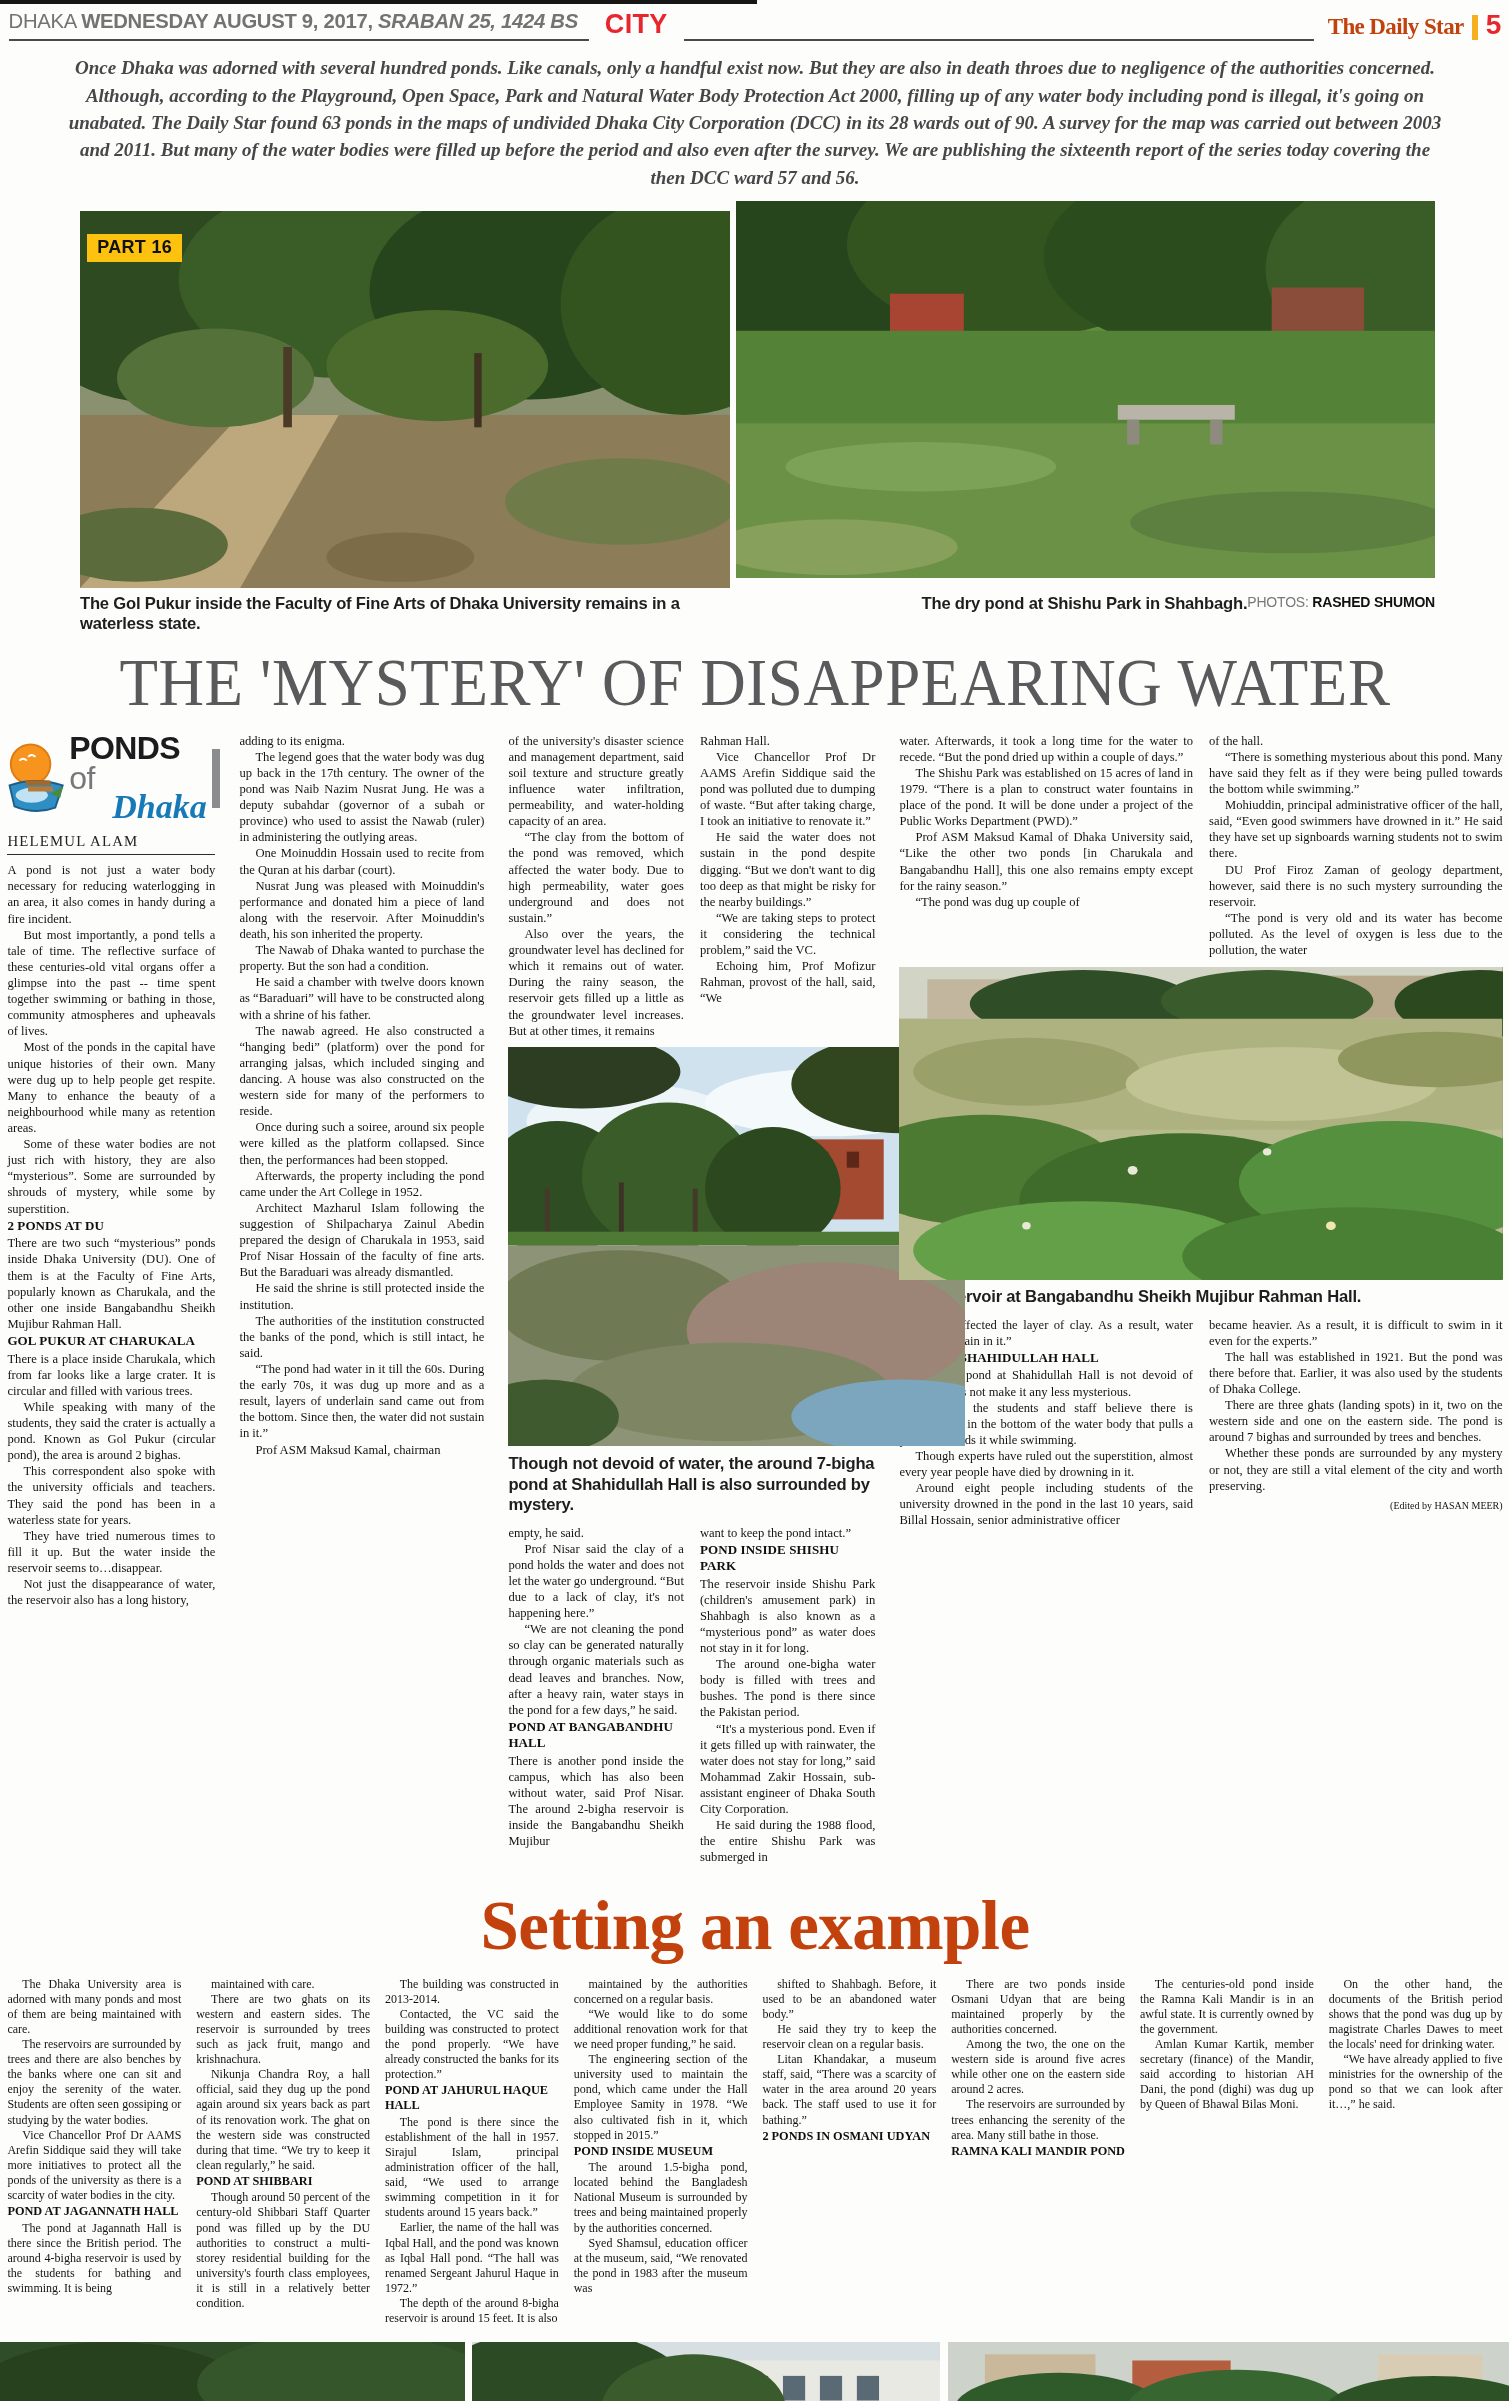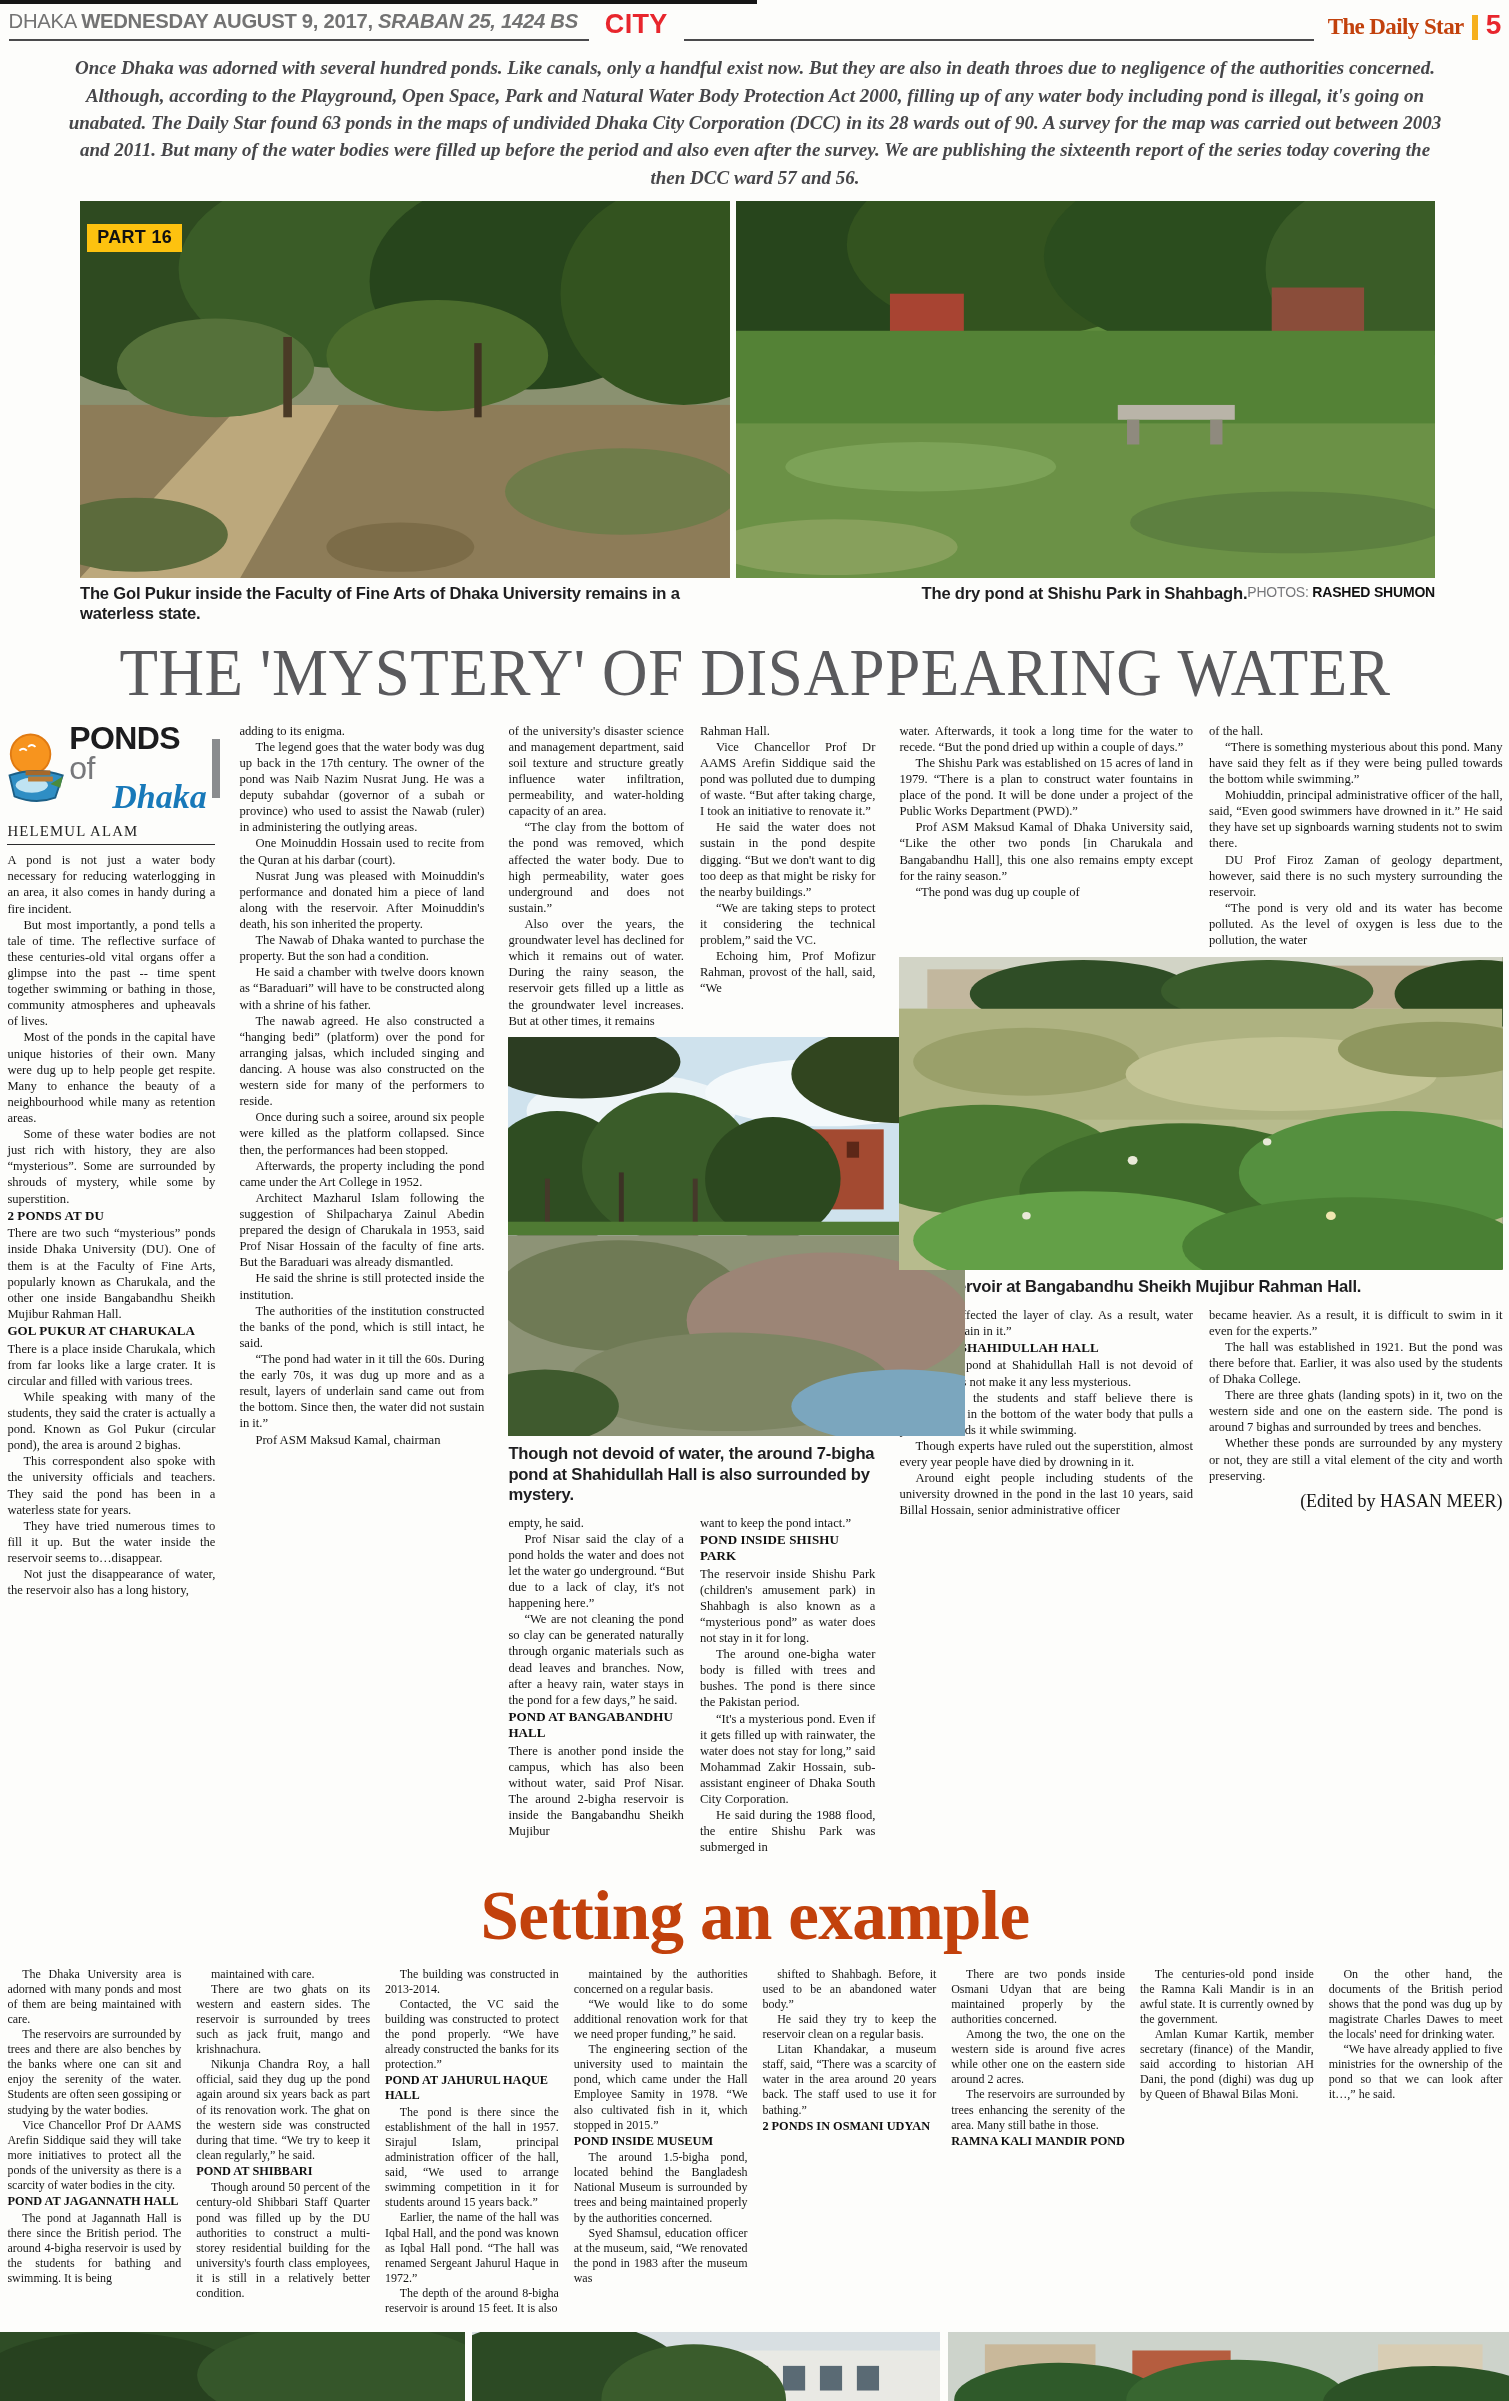--- a/index.html
+++ b/index.html
@@ -23,21 +23,21 @@
   .mh-page{font-size:28px;font-weight:700;color:#e8262d;padding-bottom:0;}
 
   
   .intro{width:1379px;margin:13.5px auto 3.7px auto;text-align:center;
          font-weight:700;font-style:italic;font-size:19px;line-height:1.44;color:#47474a;}
 
   
   .photos-top{display:flex;gap:6.2px;margin:9.9px 75px 0 80px;}
   .photo{position:relative;overflow:hidden;background:#9aa587;}
   .photo svg{display:block;width:100%;height:100%;}
-  .pt-left{width:650px;height:377px;}
+  .pt-left{width:650px;height:377px;margin-top:10px;}
   .pt-right{width:699px;height:377px;}
   .part-badge{position:absolute;left:7.4px;top:23.4px;background:#fdc20f;color:#111;
               font-family:"Liberation Sans",sans-serif;font-weight:700;font-size:18px;
               padding:3.1px 9.9px;letter-spacing:0.3px;}
   .caps-top{display:flex;margin:6.2px 75px 0 80px;gap:6.2px;}
   .cap{font-family:"Liberation Sans",sans-serif;font-weight:700;font-size:16.6px;
        color:#1e1e20;letter-spacing:-0.2px;line-height:1.2;}
   .cap-l{width:650px;}
   .cap-r{width:699px;display:flex;justify-content:flex-end;align-items:flex-start;}
   .credit{font-family:"Liberation Sans",sans-serif;font-size:14px;color:#111;white-space:nowrap;}
@@ -54,21 +54,21 @@
   .colc1{width:208px;flex:none;}
   .colc2{width:245px;flex:none;}
   .grpA{width:367px;flex:none;}
   .grpB{flex:1;}
   .tworow{display:flex;gap:16px;}
   .subcol{flex:1;min-width:0;}
   .bp{margin:0;font-size:12.6px;line-height:1.28;text-align:justify;text-indent:16px;color:#141414;}
   .noind{text-indent:0;}
   .bh{margin:1.2px 0;font-size:13px;font-weight:700;line-height:1.25;text-indent:0;
       letter-spacing:0.1px;color:#0f0f0f;}
-  .edited{margin-top:6.2px;text-align:right;font-size:18px;}
+  .edited{margin-top:6.2px;text-align:right;font-size:10px;}
 
   
   .logo-block{margin:0 0 8.6px 0;}
   .logo-row{display:flex;align-items:center;gap:4.9px;}
   .logo-art{width:57px;height:73px;flex:none;}
   .logo-words{flex:1;line-height:.95;}
   .lw1{font-family:"Liberation Sans",sans-serif;font-weight:700;font-size:32px;color:#1c1c1e;letter-spacing:-0.6px;}
   .lw1 .of{font-weight:400;color:#77787b;}
   .lw2{font-family:"Liberation Serif",serif;font-style:italic;font-weight:700;
        font-size:34px;color:#1879b9;margin-left:43px;margin-top:-2.5px;}

